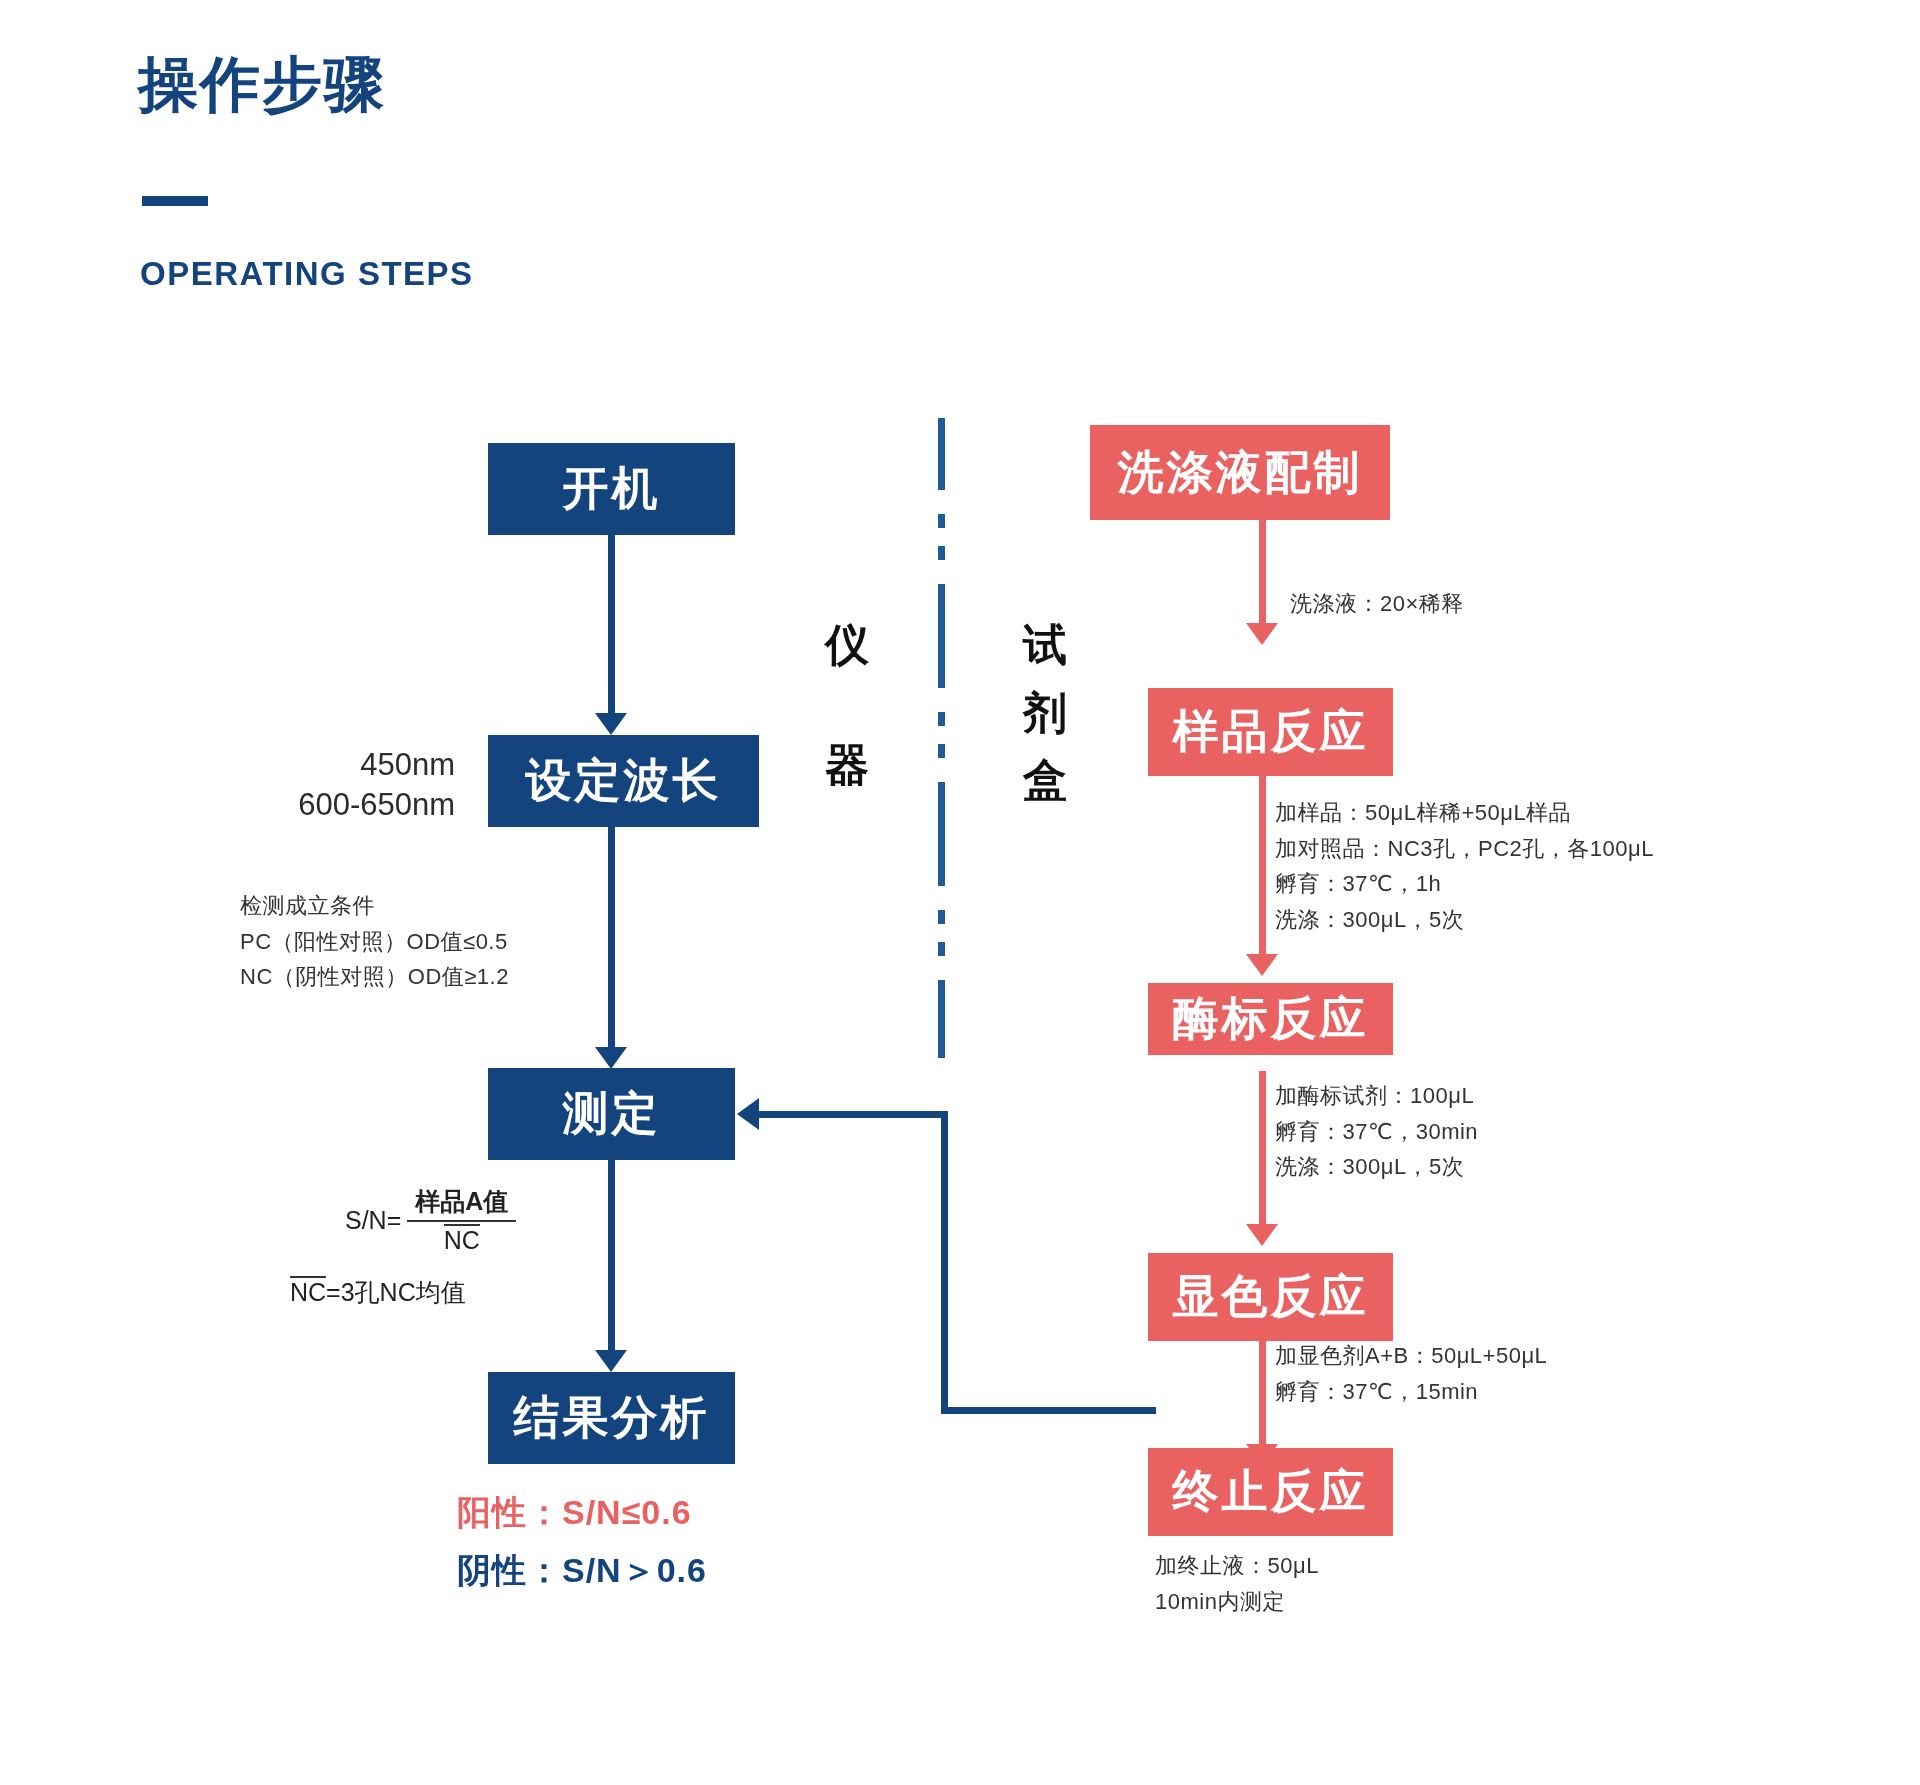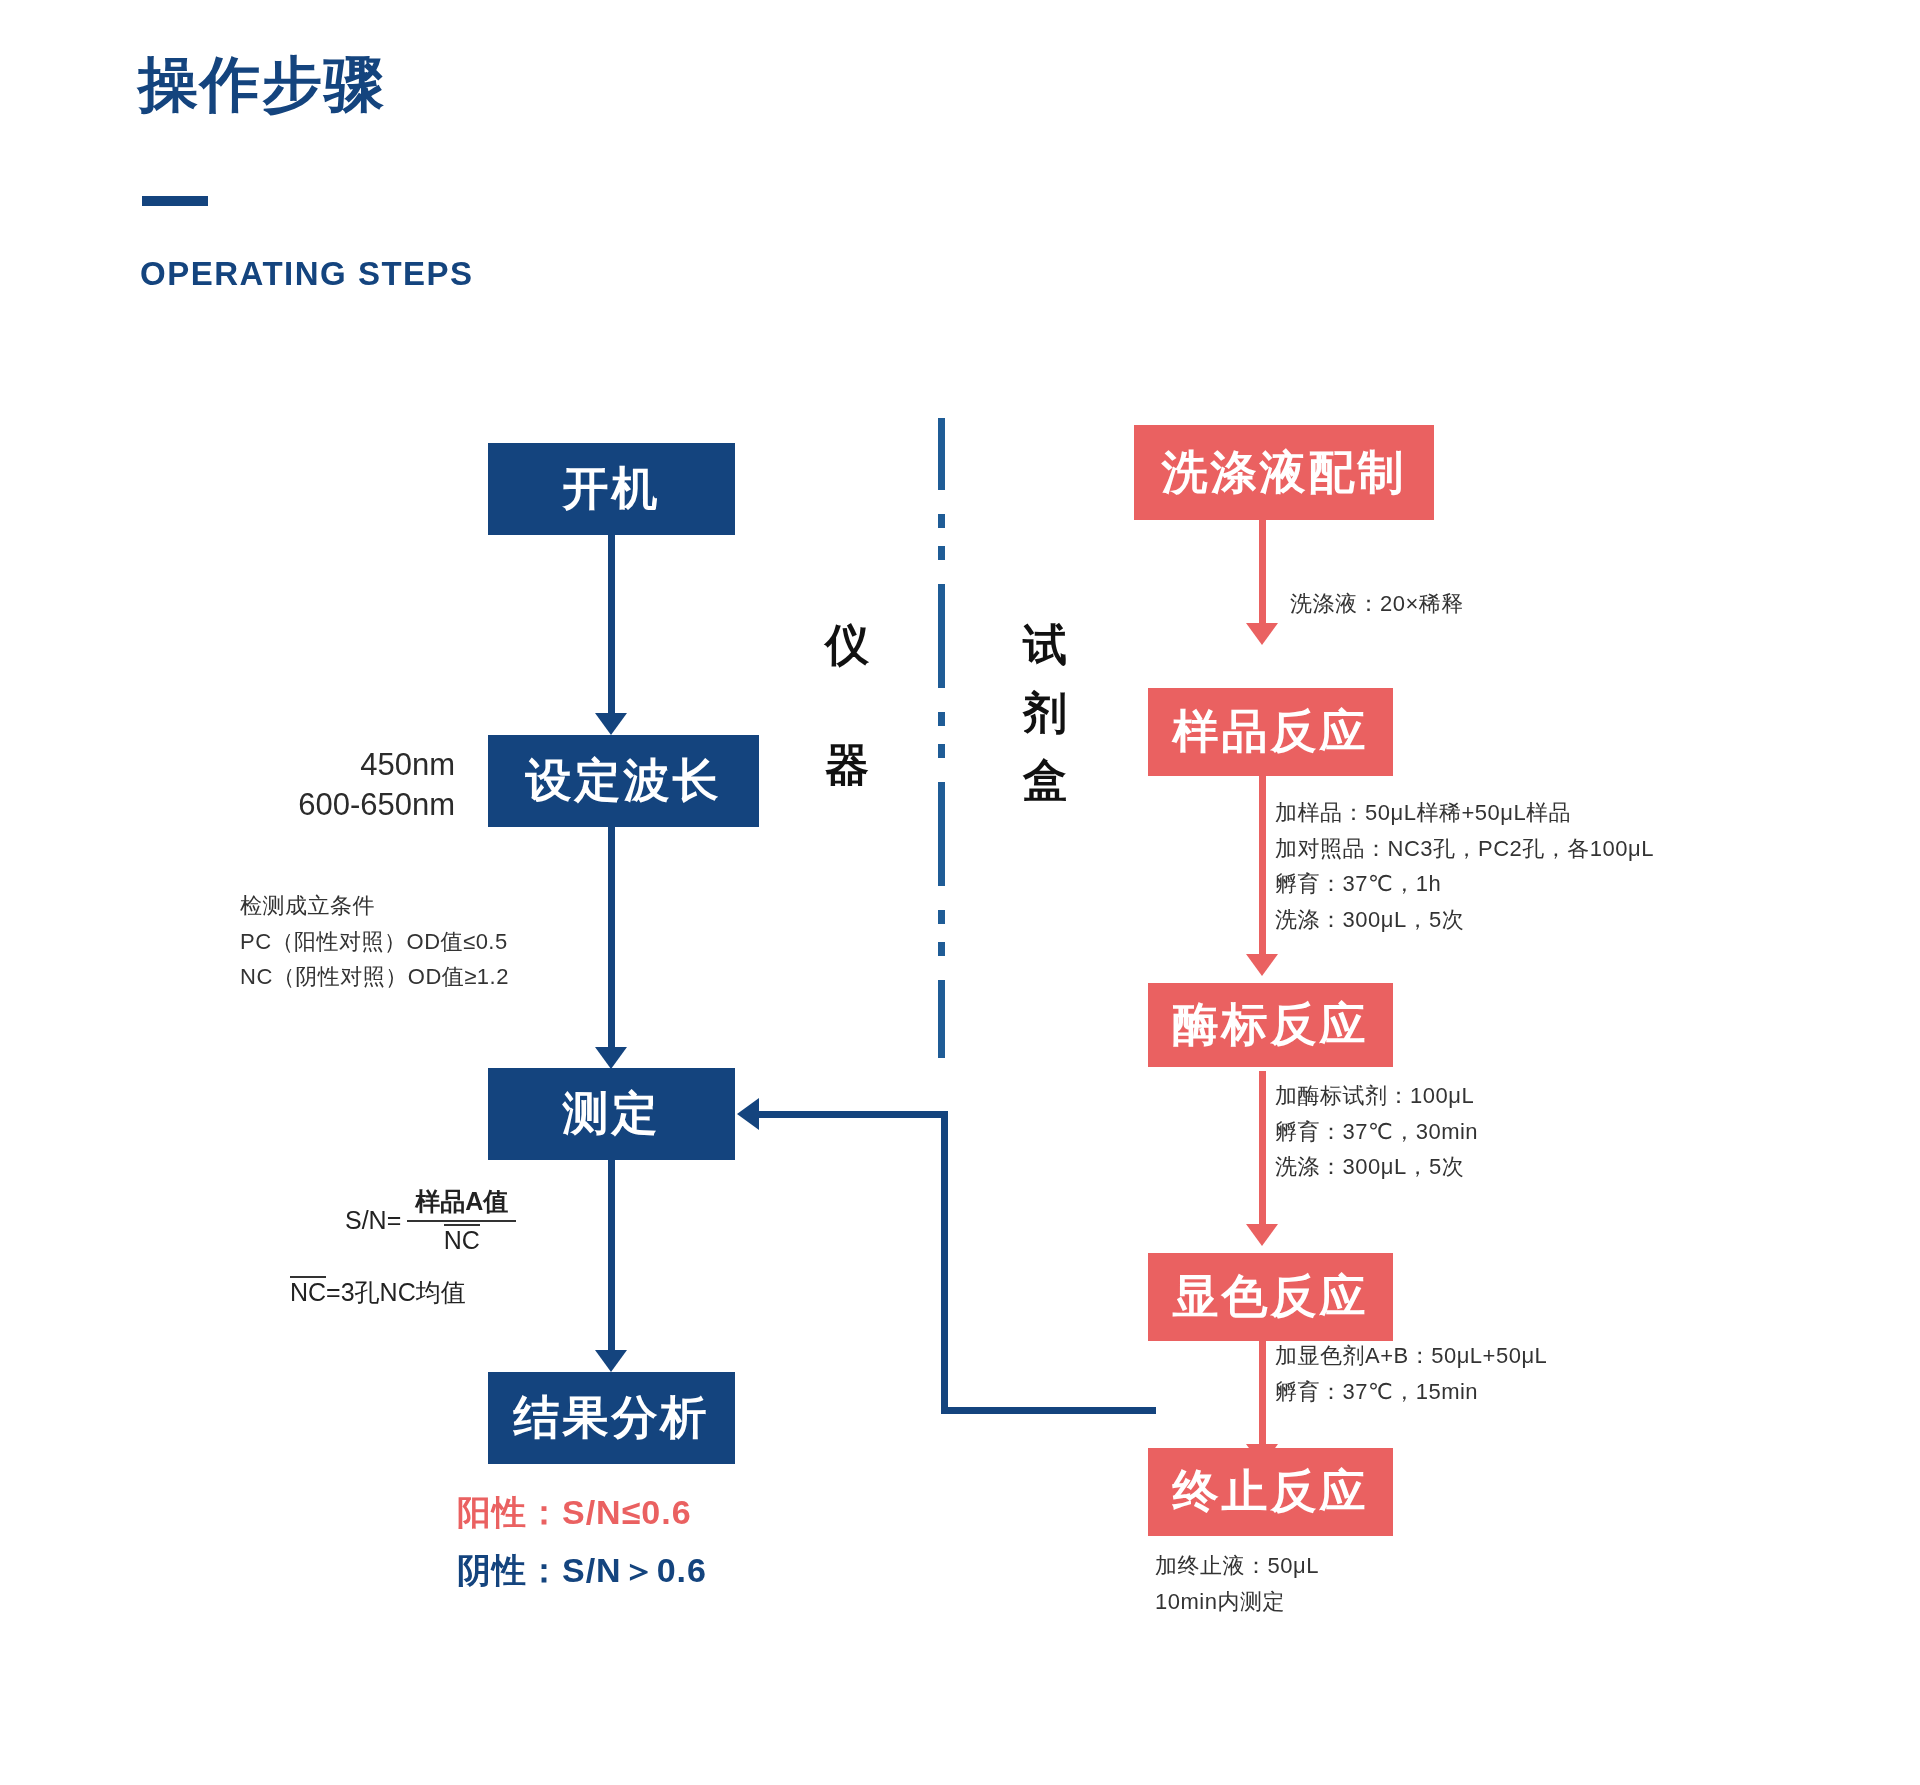--- a/index.html
+++ b/index.html
@@ -246,34 +246,34 @@
 </div>
 
 <div class="conn-line-v blue-line" style="left:608px; top:1160px; height:192px;"></div>
 <div class="arrow-down blue-arrow" style="left:595px; top:1350px;"></div>
 
 <div class="flow-box blue" style="left:488px; top:1372px; width:247px; height:92px;">结果分析</div>
 
 <div class="result-line result-pos" style="left:457px; top:1490px;">阳性：S/N≤0.6</div>
 <div class="result-line result-neg" style="left:457px; top:1548px;">阴性：S/N＞0.6</div>
 
-<div class="flow-box red" style="left:1090px; top:425px; width:300px; height:95px;margin-left:44px;">洗涤液配制</div>
+<div class="flow-box red" style="left:1090px; top:425px; width:300px; height:95px;">洗涤液配制</div>
 <div class="conn-line-v red-line" style="left:1259px; top:520px; height:105px;"></div>
 <div class="arrow-down red-arrow" style="left:1246px; top:623px;"></div>
 <div class="note" style="left:1290px; top:586px;text-align:center;">洗涤液：20×稀释</div>
 
 <div class="flow-box red" style="left:1148px; top:688px; width:245px; height:88px;">样品反应</div>
 <div class="conn-line-v red-line" style="left:1259px; top:776px; height:180px;"></div>
 <div class="arrow-down red-arrow" style="left:1246px; top:954px;"></div>
 <div class="note" style="left:1275px; top:795px;">加样品：50μL样稀+50μL样品
 加对照品：NC3孔，PC2孔，各100μL
 孵育：37℃，1h
 洗涤：300μL，5次</div>
 
-<div class="flow-box red" style="left:1148px; top:983px; width:245px; height:84px;">酶标反应</div>
+<div class="flow-box red" style="left:1148px; top:983px; width:245px; height:72px;">酶标反应</div>
 <div class="conn-line-v red-line" style="left:1259px; top:1071px; height:155px;"></div>
 <div class="arrow-down red-arrow" style="left:1246px; top:1224px;"></div>
 <div class="note" style="left:1275px; top:1078px;">加酶标试剂：100μL
 孵育：37℃，30min
 洗涤：300μL，5次</div>
 
 <div class="flow-box red" style="left:1148px; top:1253px; width:245px; height:88px;">显色反应</div>
 <div class="conn-line-v red-line" style="left:1259px; top:1341px; height:105px;"></div>
 <div class="arrow-down red-arrow" style="left:1246px; top:1444px;"></div>
 <div class="note" style="left:1275px; top:1338px;">加显色剂A+B：50μL+50μL

